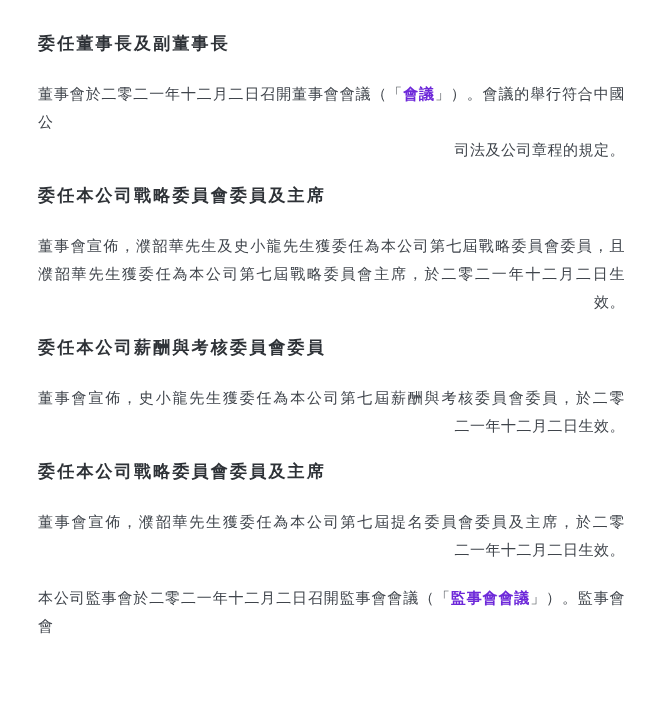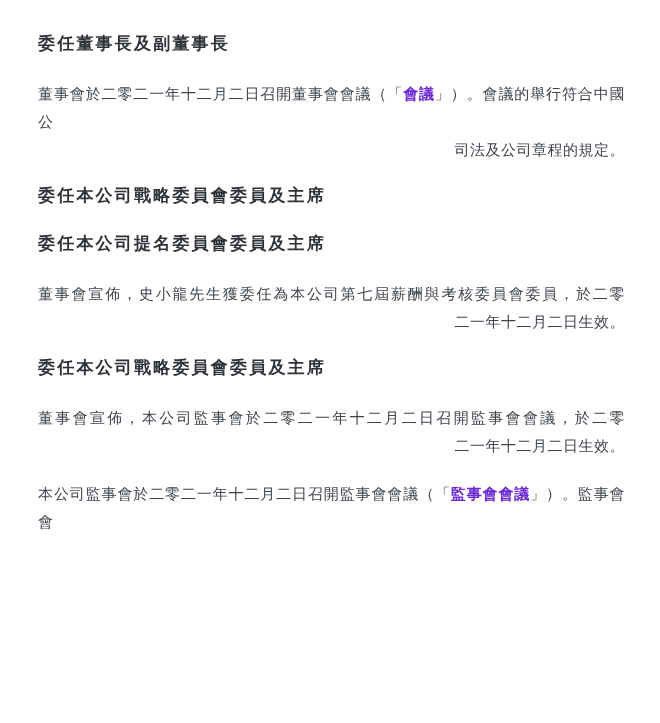--- a/index.html
+++ b/index.html
@@ -48,34 +48,39 @@
   <section>
     <h2 class="heading first">委任董事長及副董事長</h2>
     <p class="para">
       <span class="line just"><span>董事會於二零二一年十二月二日召開董事會會議（「</span><b class="term">會議</b><span>」）。會議的舉行符合中國公</span></span>
       <span class="line"><span>司法及公司章程的規定。</span></span>
     </p>
   </section>
 
   <section>
     <h2 class="heading">委任本公司戰略委員會委員及主席</h2>
+    <p class="para">
+      <span class="line just"><span>董事會宣佈，濮韶華先生及史小龍先生獲委任為本公司第七屆戰略委員會委員，且</span></span>
+      <span class="line just"><span>濮韶華先生獲委任為本公司第七屆戰略委員會主席，於二零二一年十二月二日生</span></span>
+      <span class="line"><span>效。</span></span>
+    </p>
   </section>
 
   <section>
-    <h2 class="heading">委任本公司提名委員會委員及主席</h2>
+    <h2 class="heading">委任本公司薪酬與考核委員會委員</h2>
     <p class="para">
       <span class="line just"><span>董事會宣佈，史小龍先生獲委任為本公司第七屆薪酬與考核委員會委員，於二零</span></span>
       <span class="line"><span>二一年十二月二日生效。</span></span>
     </p>
   </section>
 
   <section>
     <h2 class="heading">委任本公司戰略委員會委員及主席</h2>
     <p class="para">
-      <span class="line just"><span>董事會宣佈，本公司監事會於二零二一年十二月二日召開監事會會議，於二零</span></span>
+      <span class="line just"><span>董事會宣佈，濮韶華先生獲委任為本公司第七屆提名委員會委員及主席，於二零</span></span>
       <span class="line"><span>二一年十二月二日生效。</span></span>
     </p>
   </section>
 
   <section>
     <p class="para">
       <span class="line just"><span>本公司監事會於二零二一年十二月二日召開監事會會議（「</span><b class="term">監事會會議</b><span>」）。監事會會</span></span>
 
     </p>
   </section>

